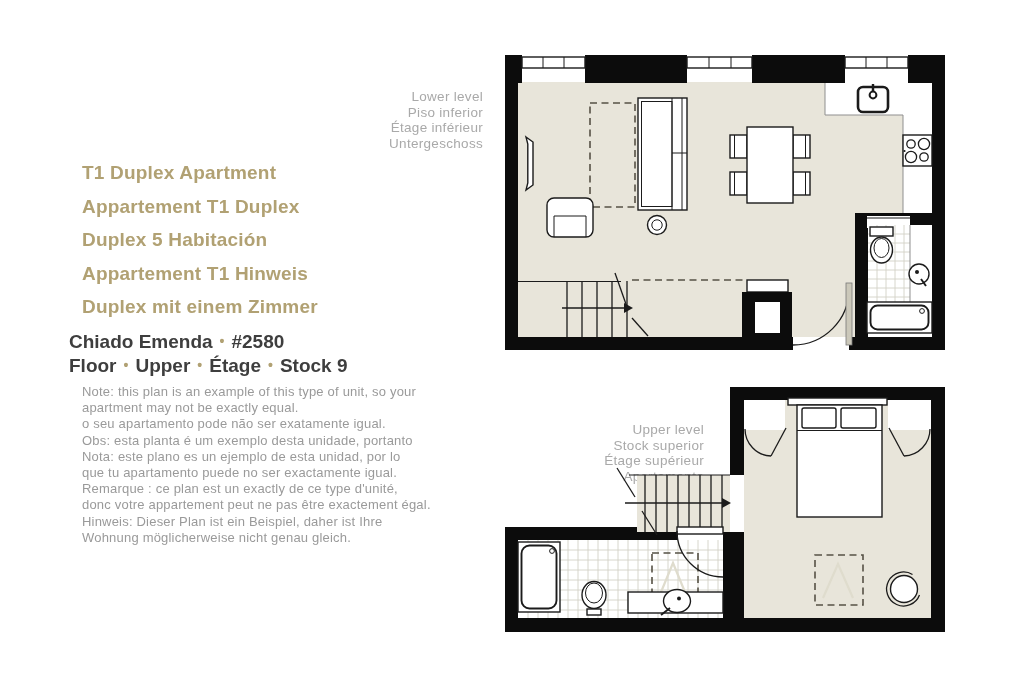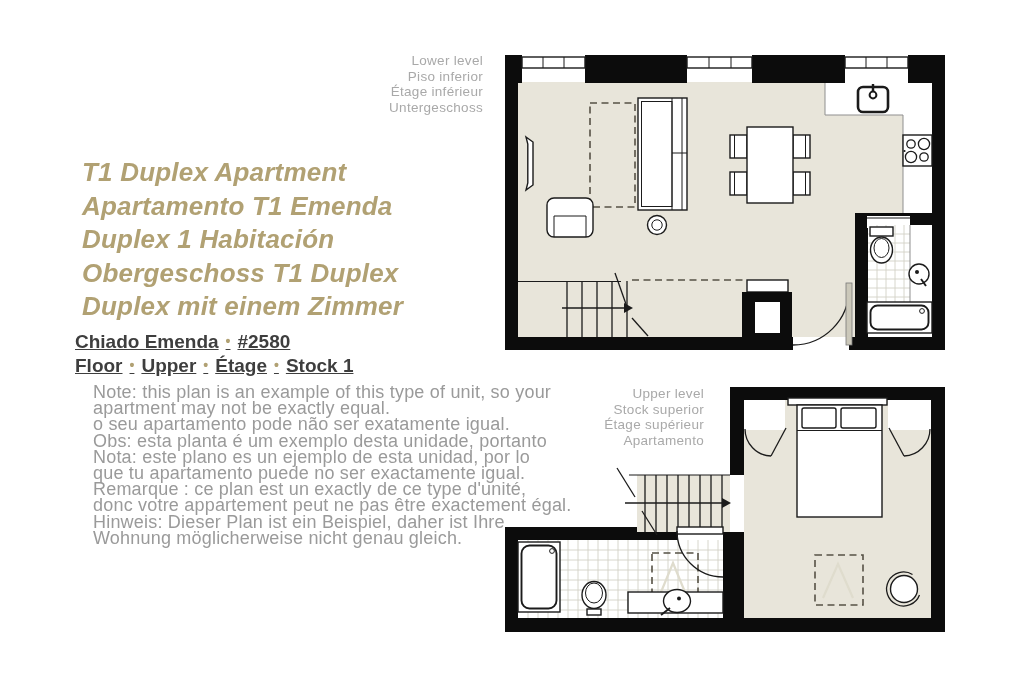--- a/index.html
+++ b/index.html
@@ -7,29 +7,29 @@
     --heading:#3e3e3e;
     --note:#9a9a9a;
     --label:#a9a9a9;
     --floor:#e8e5da;
     --wall:#0c0c0c;
     --dash:#565145;
   }
   html,body{margin:0;padding:0;background:#fff;}
   .page{position:relative;width:1024px;height:683px;background:#fff;overflow:hidden;
         font-family:"Liberation Sans",sans-serif;}
-  .title{position:absolute;left:82px;top:156px;font-size:26px;font-weight:bold;
-         color:var(--accent);line-height:33.6px;letter-spacing:0.2px;font-style:italic;}
-  .meta{position:absolute;left:75px;top:330px;font-size:19px;font-weight:bold;
-        color:var(--heading);line-height:22.5px;text-decoration:underline;}
+  .title{position:absolute;left:82px;top:156px;font-size:19px;font-weight:bold;
+         color:var(--accent);line-height:33.6px;letter-spacing:0.2px;}
+  .meta{position:absolute;left:69px;top:330px;font-size:19px;font-weight:bold;
+        color:var(--heading);line-height:22.5px;}
   .bullet{color:var(--accent);font-size:14px;padding:0 7px;vertical-align:2px;}
-  .note{position:absolute;left:93px;top:384px;font-size:18px;color:var(--note);
+  .note{position:absolute;left:82px;top:384px;font-size:13px;color:var(--note);
         line-height:16.2px;letter-spacing:0.2px;}
   .level-label{position:absolute;text-align:right;font-size:13.5px;color:var(--label);
-        line-height:15.7px;letter-spacing:0.3px;}
+        line-height:15.7px;letter-spacing:0.3px;margin-top:36px;}
   #lower-label{top:53px;right:541px;}
   #upper-label{top:386px;right:320px;}
   .plan{position:absolute;}
   #lower-plan{left:505px;top:55px;}
   #upper-plan{left:505px;top:385px;}
   svg .wl{fill:var(--wall);}
   svg .fl{fill:var(--floor);}
   svg .wh{fill:#fff;}
   svg .fw{fill:#fff;stroke:#1b1b1b;stroke-width:1.4;}
   svg .ln{fill:none;stroke:#1b1b1b;stroke-width:1.3;}
@@ -40,32 +40,32 @@
   svg .dash{fill:none;stroke:var(--dash);stroke-width:1.6;stroke-dasharray:7 4.5;}
   svg .ghost{fill:none;stroke:#dfdccd;stroke-width:2.2;}
 </style>
 </head>
 <body>
 
 <div class="page">
 
   <div class="title">
     <div>T1 Duplex Apartment</div>
-    <div>Apartamento T1 Emenda</div>
-    <div>Duplex 1 Habitación</div>
-    <div>Obergeschoss T1 Duplex</div>
+    <div>Appartement T1 Duplex</div>
+    <div>Duplex 5 Habitación</div>
+    <div>Appartement T1 Hinweis</div>
     <div>Duplex mit einem Zimmer</div>
   </div>
 
   <div class="meta">
     <div>
       <span>Chiado Emenda</span><span class="bullet">•</span><span>#2580</span>
     </div>
     <div>
-      <span>Floor</span><span class="bullet">•</span><span>Upper</span><span class="bullet">•</span><span>Étage</span><span class="bullet">•</span><span>Stock 1</span>
+      <span>Floor</span><span class="bullet">•</span><span>Upper</span><span class="bullet">•</span><span>Étage</span><span class="bullet">•</span><span>Stock 9</span>
     </div>
   </div>
 
   <div class="note">
     <div>Note: this plan is an example of this type of unit, so your</div>
     <div>apartment may not be exactly equal.</div>
     <div>o seu apartamento pode não ser exatamente igual.</div>
     <div>Obs: esta planta é um exemplo desta unidade, portanto</div>
     <div>Nota: este plano es un ejemplo de esta unidad, por lo</div>
     <div>que tu apartamento puede no ser exactamente igual.</div>

